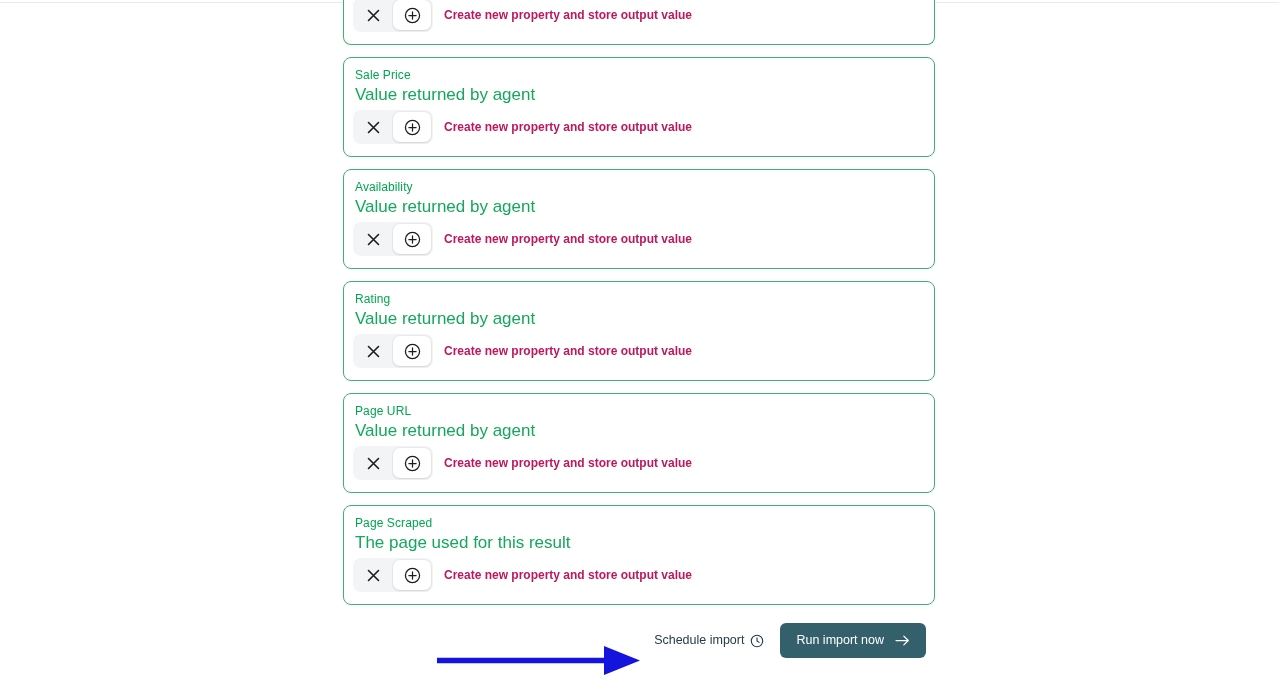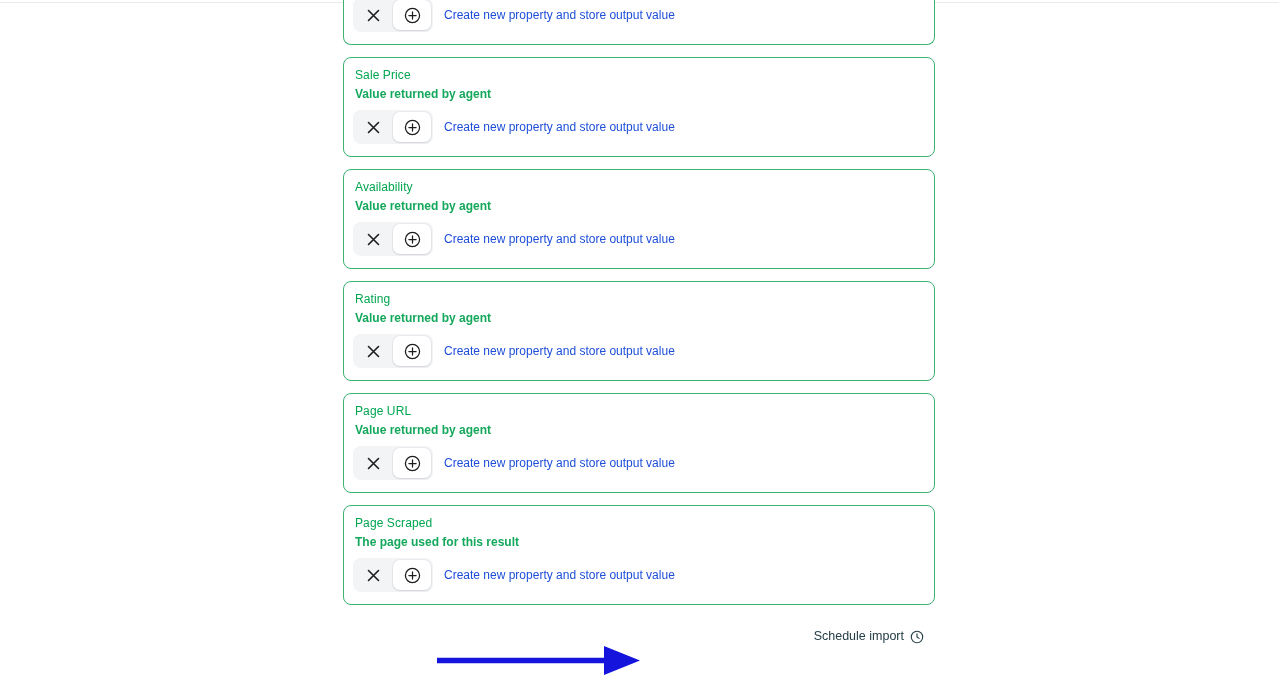--- a/index.html
+++ b/index.html
@@ -57,22 +57,22 @@
 
   .card-title {
     font-size: 12px;
     font-weight: normal;
     color: #00a650;
     line-height: 14px;
     margin: 0 0 6px 2px;
     letter-spacing: 0.1px;
   }
   .card-sub {
-    font-size: 12px;
-    font-weight: bold;
+    font-size: 17px;
+    font-weight: normal;
     color: #14a85c;
     line-height: 13px;
     margin: 0 0 9px 2px;
   }
 
   
   .control-row {
     display: flex;
     align-items: center;
   }
@@ -111,22 +111,22 @@
     align-items: center;
     justify-content: center;
     box-shadow: 0 1px 2px rgba(16,24,40,0.10), 0 0 0 1px rgba(16,24,40,0.04);
     cursor: pointer;
     padding: 0;
   }
   .btn-plus svg { display: block; }
 
   .control-label {
     font-size: 12px;
-    font-weight: normal;
-    color: #1d4ed8;
+    font-weight: bold;
+    color: #be185d;
     margin-left: 11px;
     line-height: 14px;
     white-space: nowrap;
   }
 
   
   .footer-actions {
     display: flex;
     align-items: center;
     justify-content: flex-end;
@@ -337,20 +337,28 @@
       <button class="schedule-link">
         <span>Schedule import</span>
         <span>
           <svg width="14" height="14" viewBox="0 0 14 14" aria-hidden="true">
             <circle cx="7" cy="7" r="5.7" fill="none" stroke="#243c46" stroke-width="1.1"></circle>
             <path d="M7 3.9 V7 L9.1 8.4" fill="none" stroke="#243c46" stroke-width="1.1" stroke-linecap="round" stroke-linejoin="round"></path>
           </svg>
         </span>
       </button>
 
+      <button class="run-btn">
+        <span>Run import now</span>
+        <span>
+          <svg width="15" height="13" viewBox="0 0 15 13" aria-hidden="true">
+            <path d="M1 6.5 H13.3 M8.8 2.1 L13.3 6.5 L8.8 10.9" fill="none" stroke="#ffffff" stroke-width="1.25" stroke-linecap="round" stroke-linejoin="round"></path>
+          </svg>
+        </span>
+      </button>
     </div>
 
   </div>
 
   <div class="annotation-arrow">
     <svg width="210" height="42" viewBox="0 0 210 42" aria-hidden="true">
       <path d="M1 20.5 H176" stroke="#1414dc" stroke-width="5.5" stroke-linecap="butt"></path>
       <path d="M168 6 L204 20.5 L168 35 Z" fill="#1414dc"></path>
     </svg>
   </div>

